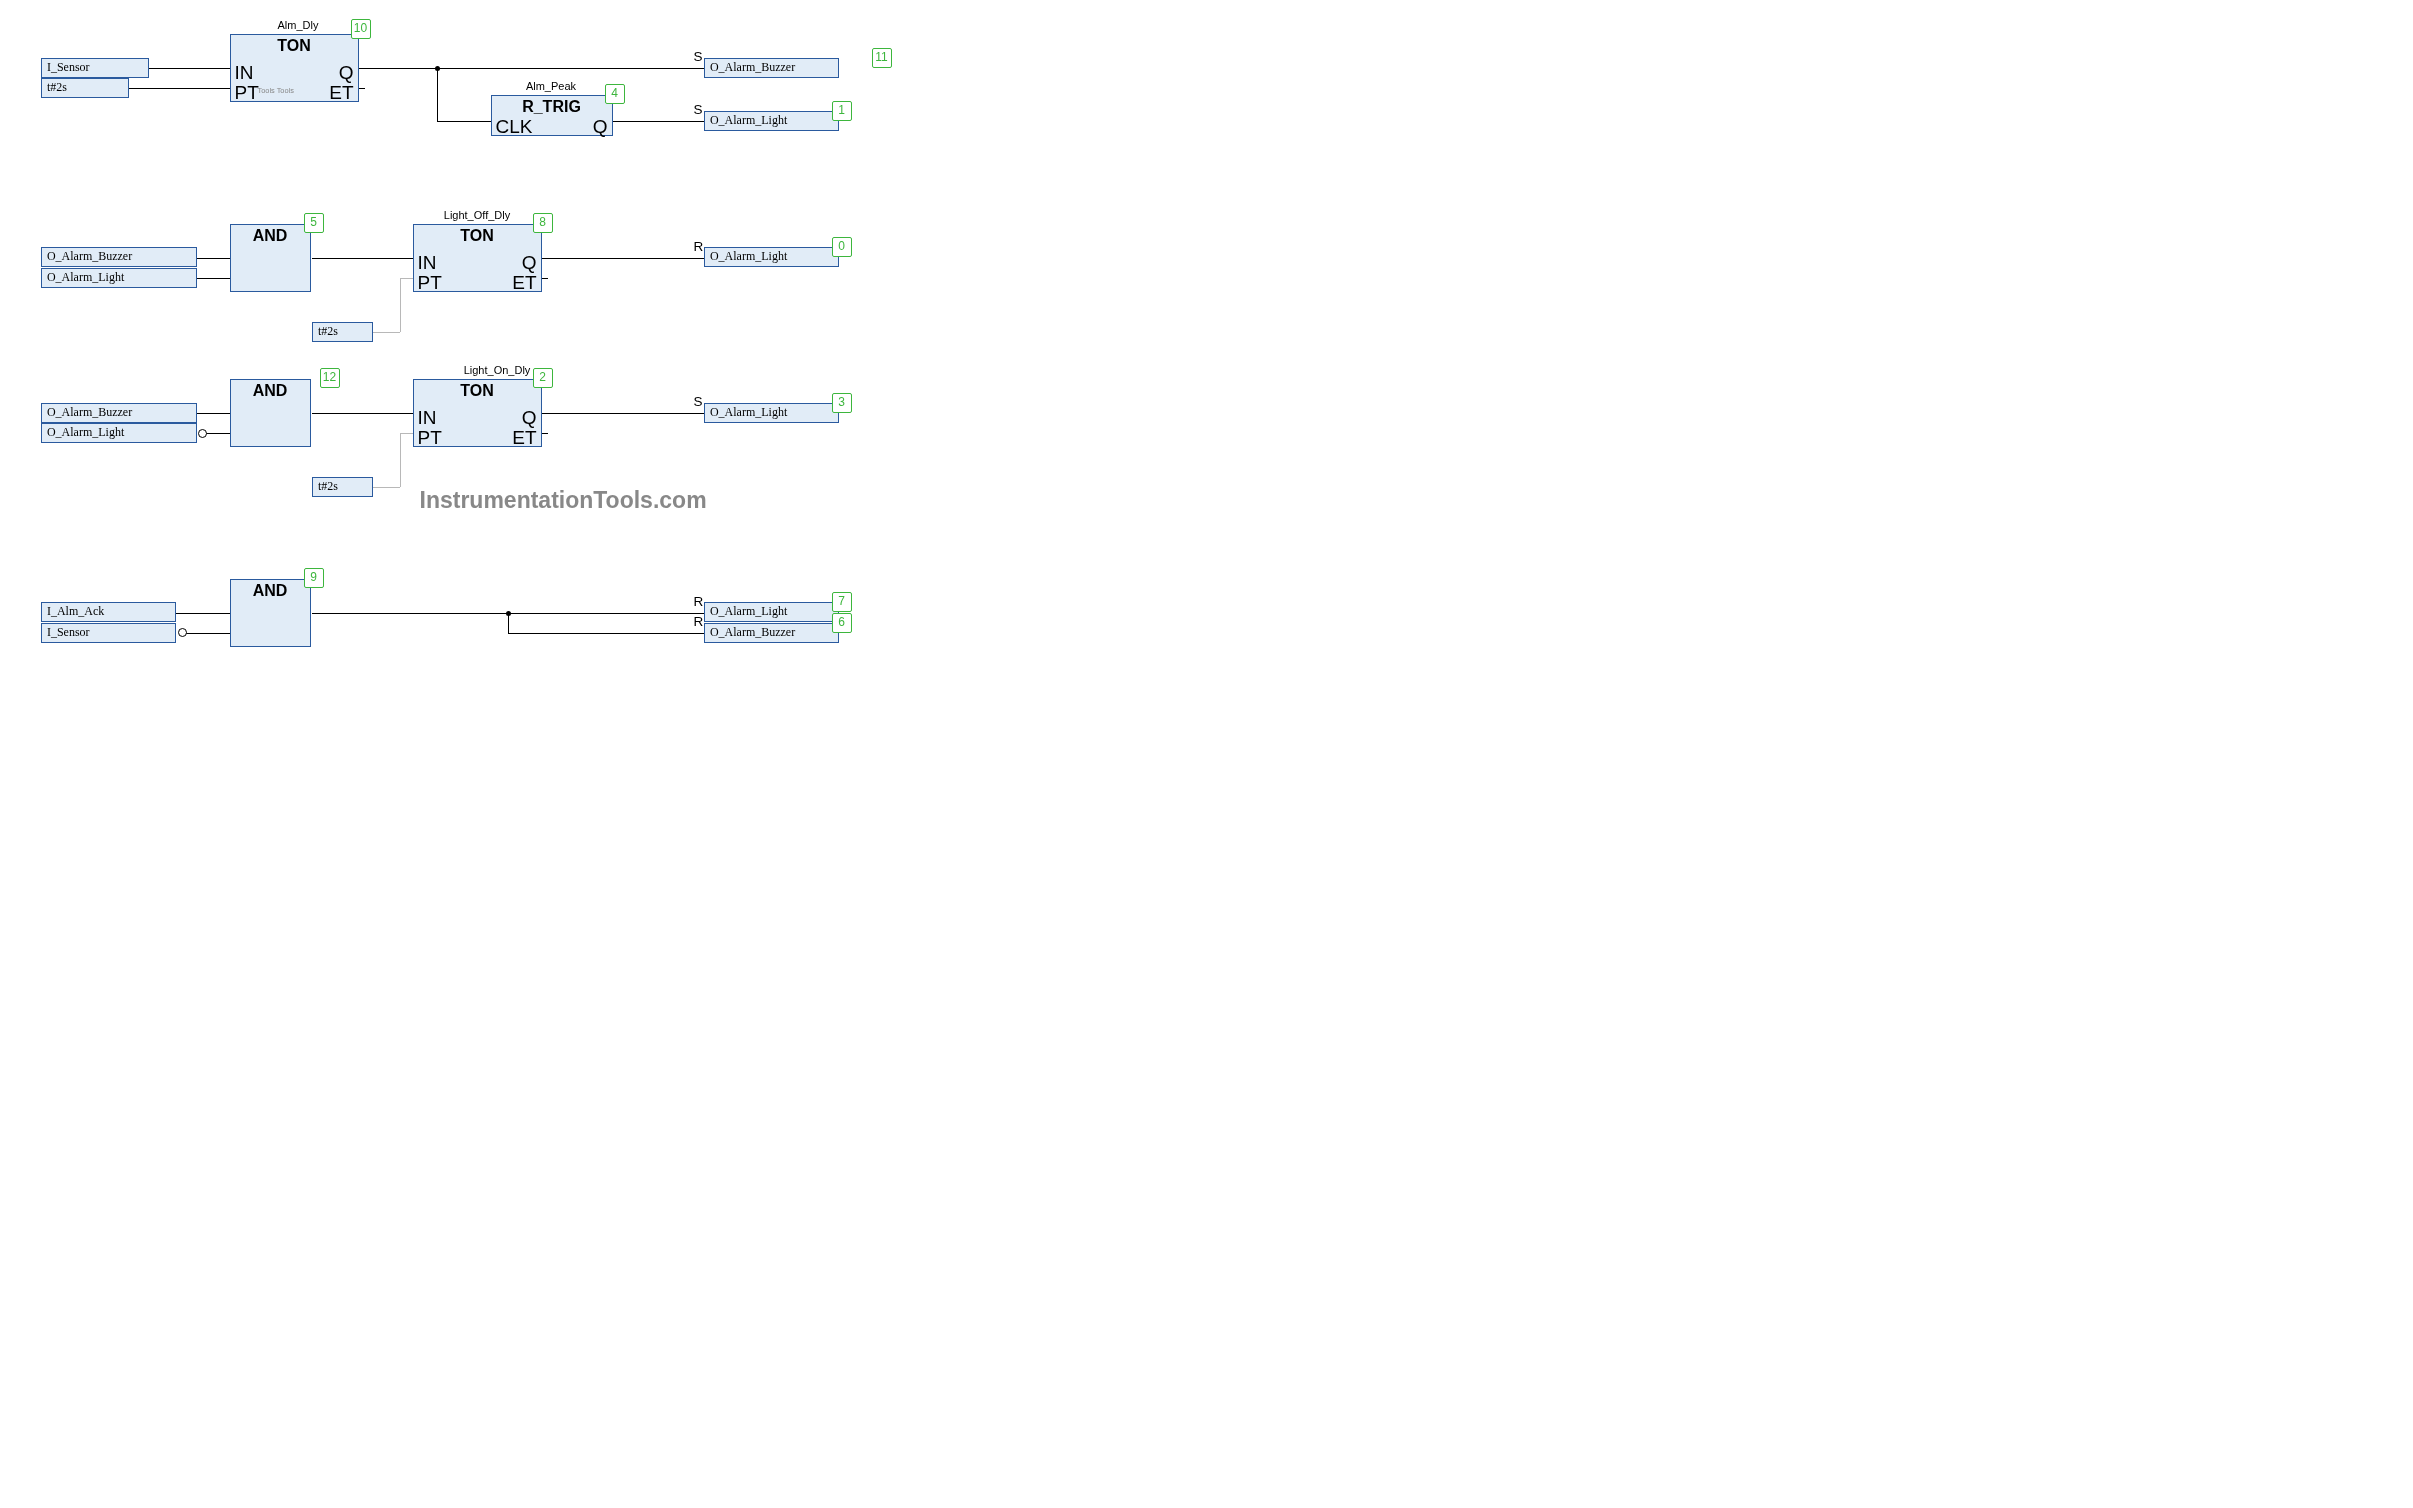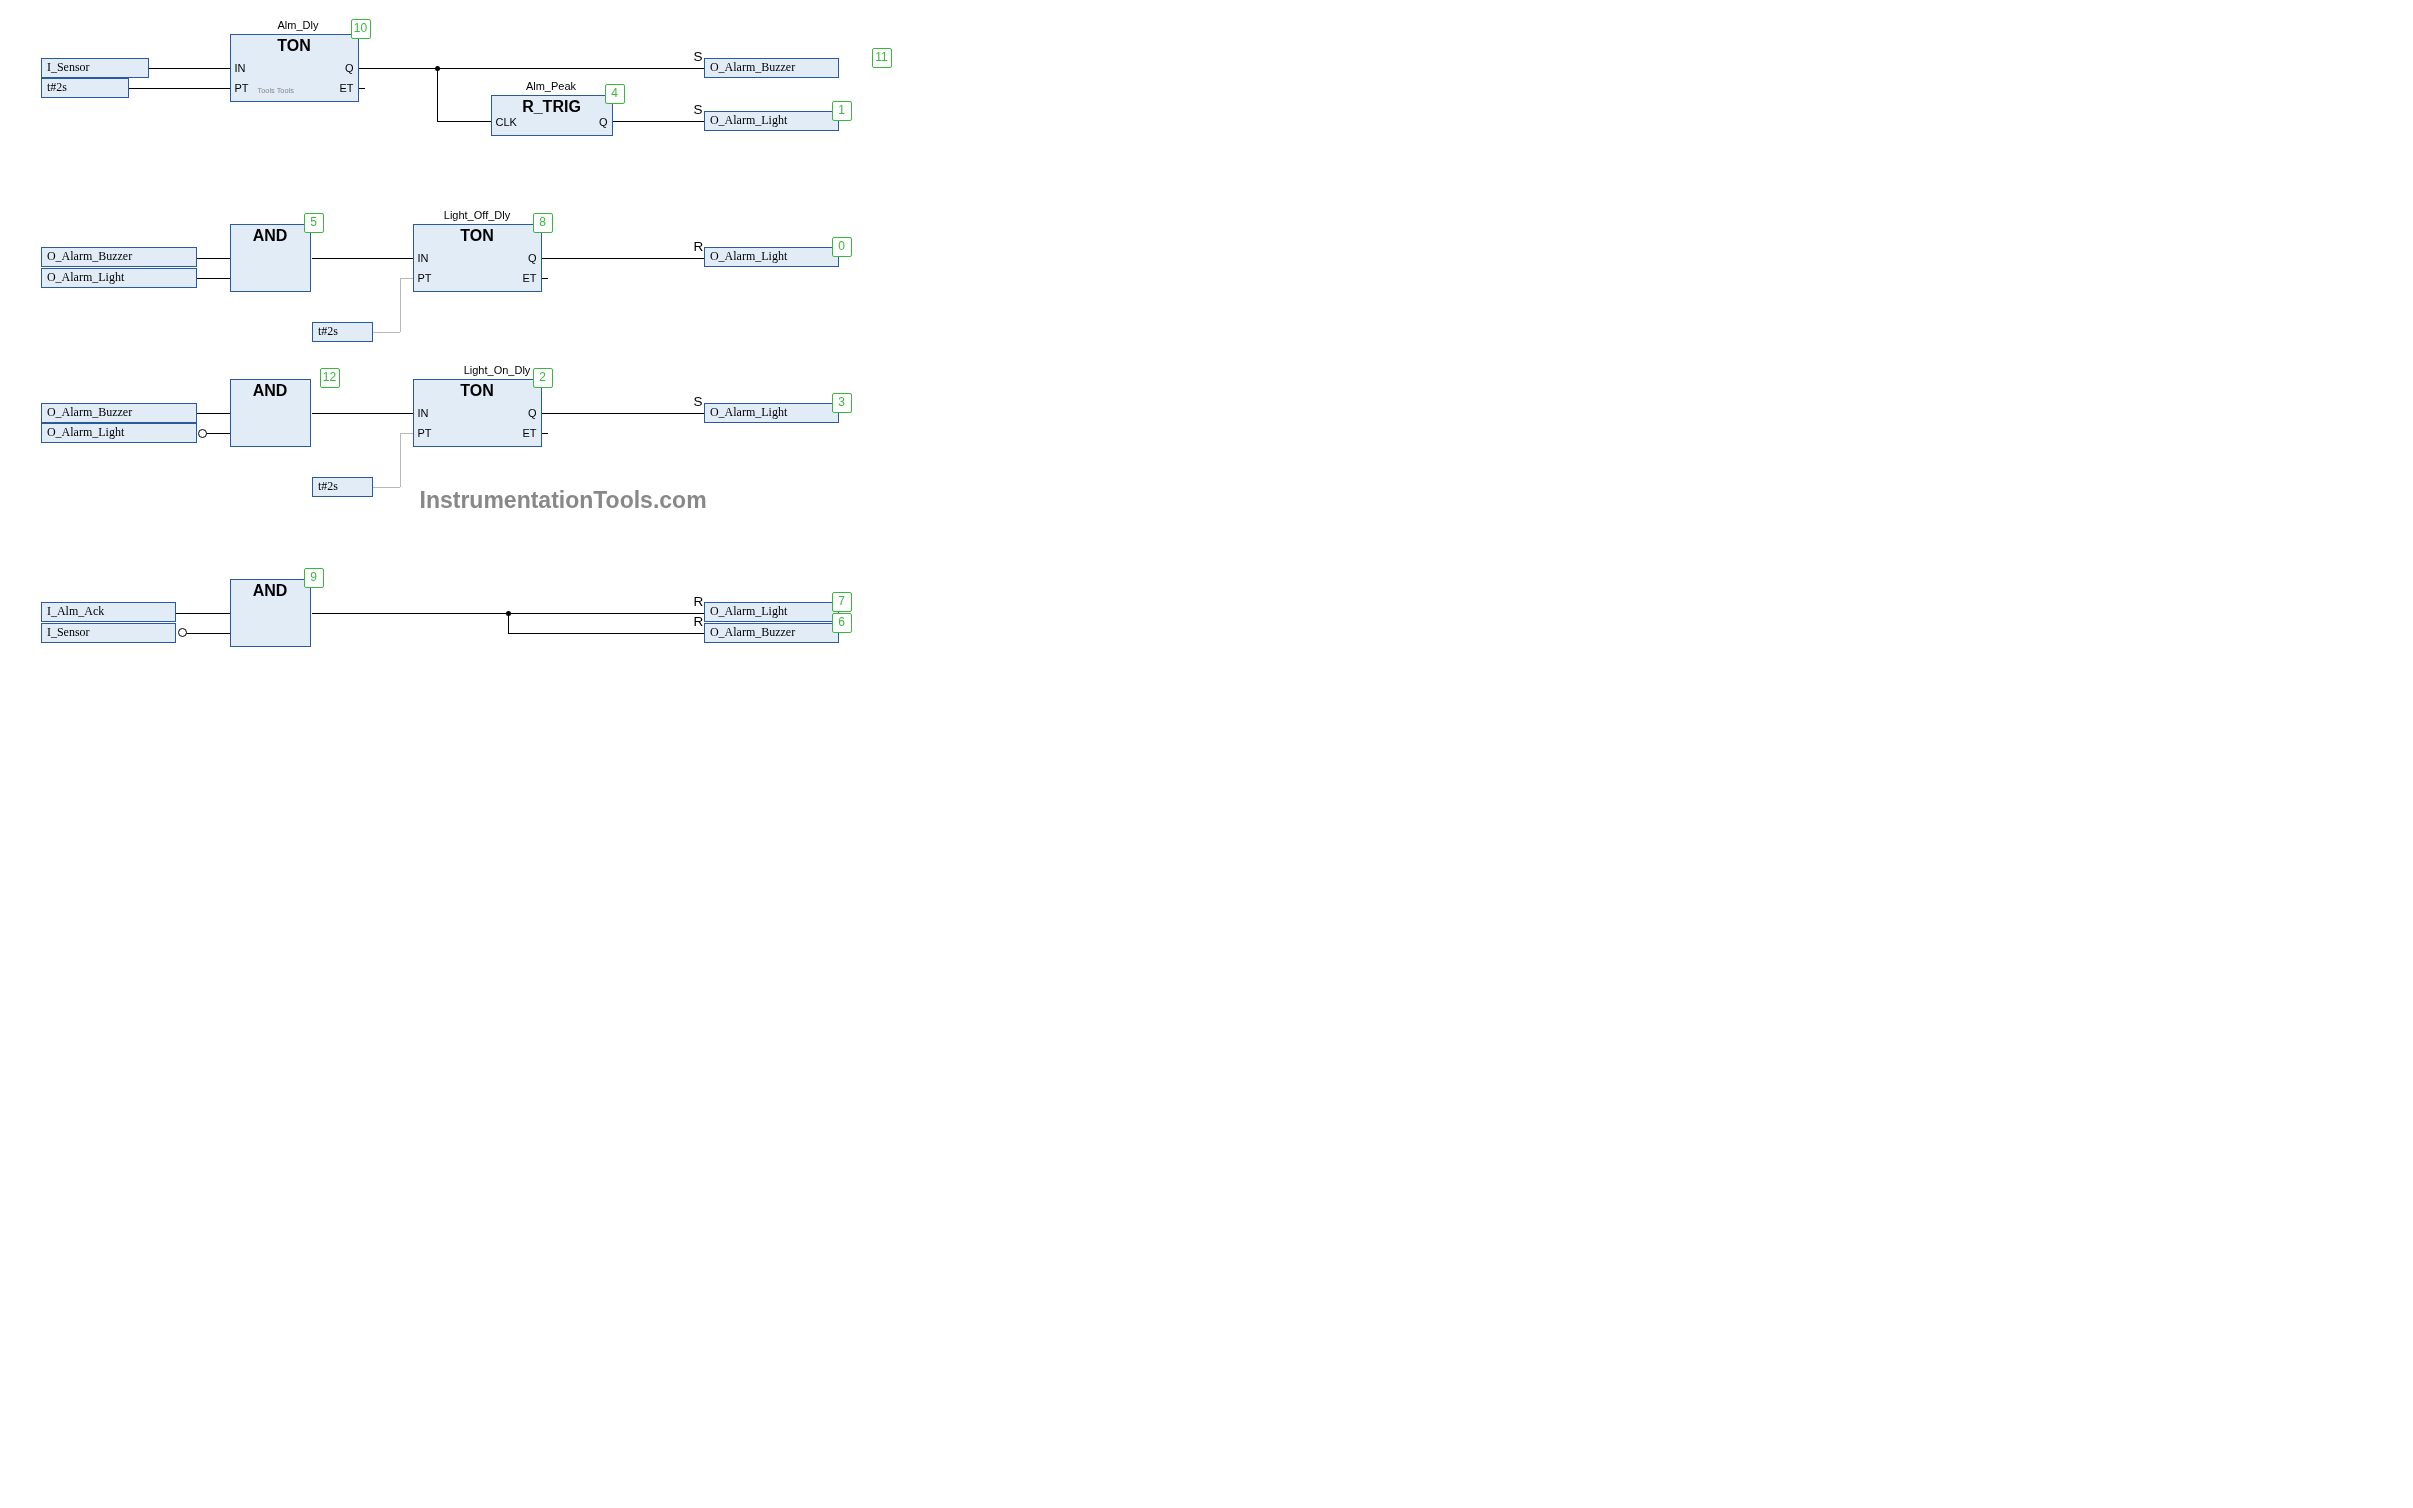--- a/index.html
+++ b/index.html
@@ -32,21 +32,21 @@
   }
   .block-instance {
     position: absolute;
     text-align: center;
     font-size: 11px;
     color: #000;
     top: -19px;
   }
   .pin-label {
     position: absolute;
-    font-size: 11px;
+    font-size: 19px;
     color: #000;
   }
   .pin-left { left: 4px; }
   .pin-right { right: 4px; text-align: right; }
   .var-box {
     position: absolute;
     background: #e1ecf7;
     border: 1.4px solid #2a5a9e;
     height: 20px;
     line-height: 17.6px;

